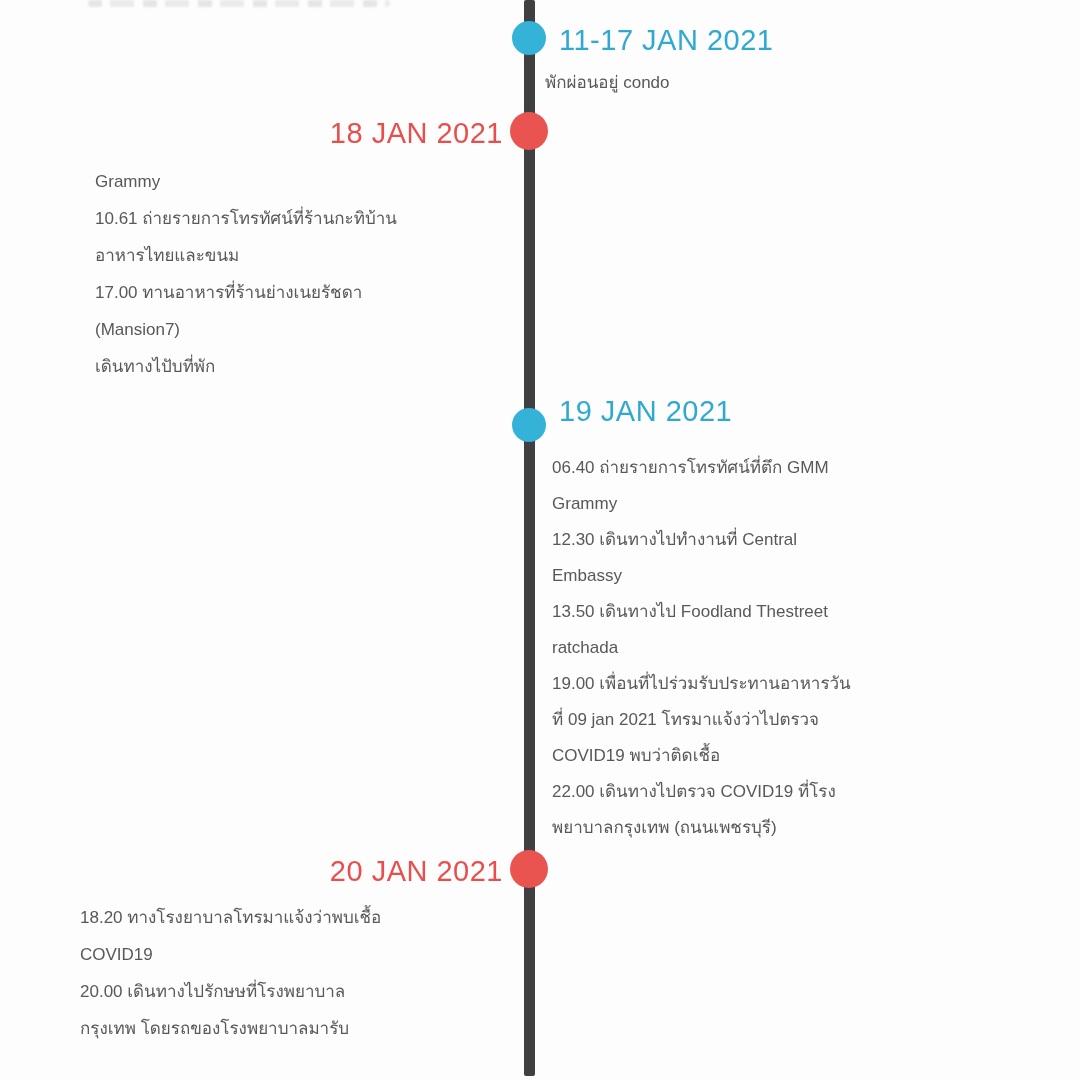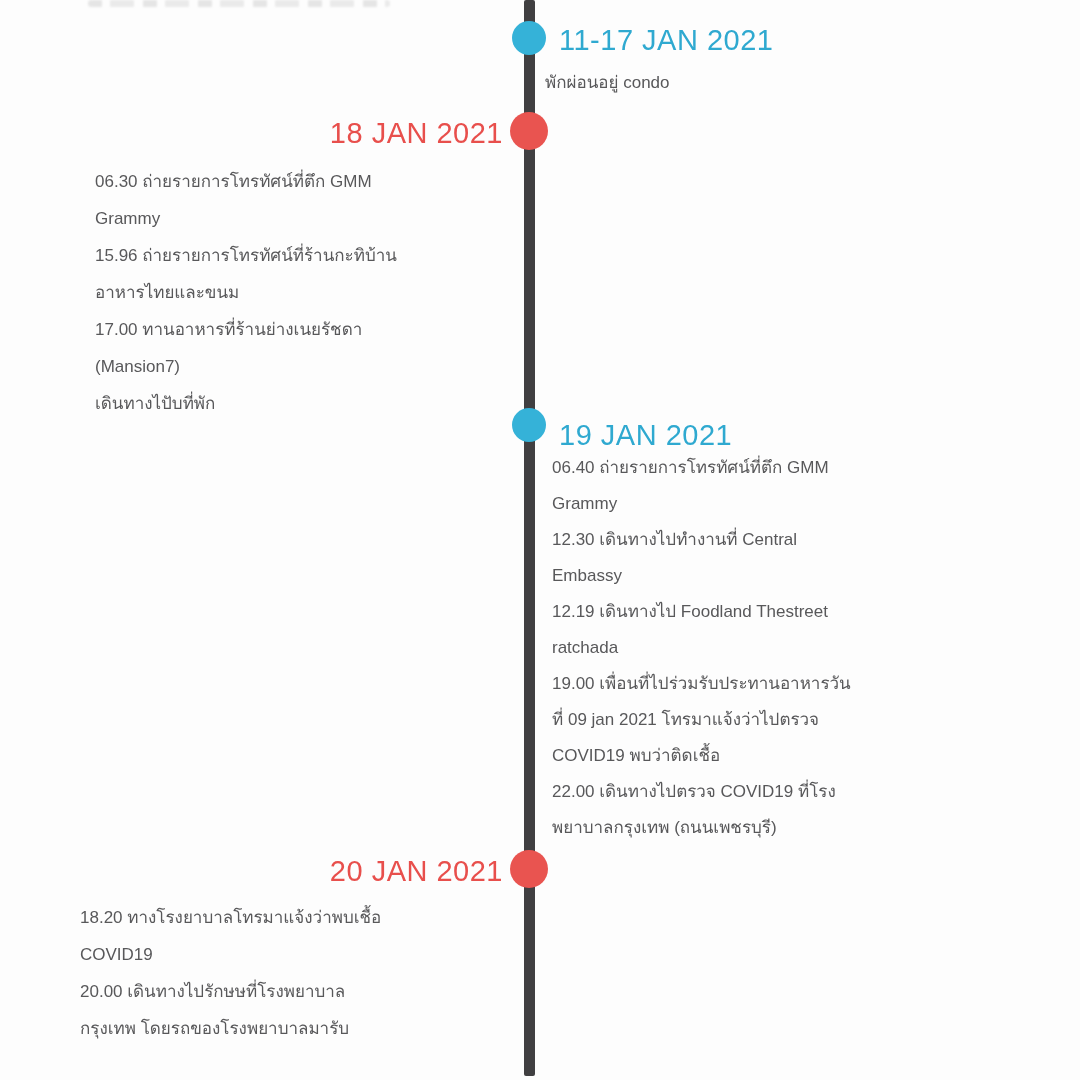--- a/index.html
+++ b/index.html
@@ -49,39 +49,38 @@
     <div class="date cyan" style="left:557px;top:21px">11-17 JAN 2021</div>
     <div class="entry-body lh38" style="left:545px;top:64px;width:470px">
       <div class="bl">พักผ่อนอยู่ condo</div>
     </div>
   </div>
 
   <div>
     <span class="dot red" style="left:510px;top:112px"></span>
     <div class="date red" style="right:575px;top:114px">18 JAN 2021</div>
     <div class="entry-body lh37" style="left:95px;top:163px;width:435px">
-      <div class="bl">06.30 ถ่ายรายการโทรทัศน์ที่ตึก GMM</div>
       <div class="bl">Grammy</div>
-      <div class="bl">15.96 ถ่ายรายการโทรทัศน์ที่ร้านกะทิบ้าน</div>
+      <div class="bl">10.61 ถ่ายรายการโทรทัศน์ที่ร้านกะทิบ้าน</div>
       <div class="bl">อาหารไทยและขนม</div>
       <div class="bl">17.00 ทานอาหารที่ร้านย่างเนยรัชดา</div>
       <div class="bl">(Mansion7)</div>
       <div class="bl">เดินทางไปับที่พัก</div>
     </div>
   </div>
 
   <div>
     <span class="dot cyan" style="left:512px;top:408px"></span>
-    <div class="date cyan" style="left:557px;top:416px">19 JAN 2021</div>
+    <div class="date cyan" style="left:557px;top:392px">19 JAN 2021</div>
     <div class="entry-body lh36" style="left:552px;top:450px;width:470px">
       <div class="bl">06.40 ถ่ายรายการโทรทัศน์ที่ตึก GMM</div>
       <div class="bl">Grammy</div>
       <div class="bl">12.30 เดินทางไปทำงานที่ Central</div>
       <div class="bl">Embassy</div>
-      <div class="bl">12.19 เดินทางไป Foodland Thestreet</div>
+      <div class="bl">13.50 เดินทางไป Foodland Thestreet</div>
       <div class="bl">ratchada</div>
       <div class="bl">19.00 เพื่อนที่ไปร่วมรับประทานอาหารวัน</div>
       <div class="bl">ที่ 09 jan 2021 โทรมาแจ้งว่าไปตรวจ</div>
       <div class="bl">COVID19 พบว่าติดเชื้อ</div>
       <div class="bl">22.00 เดินทางไปตรวจ COVID19 ที่โรง</div>
       <div class="bl">พยาบาลกรุงเทพ (ถนนเพชรบุรี)</div>
     </div>
   </div>
 
   <div>

